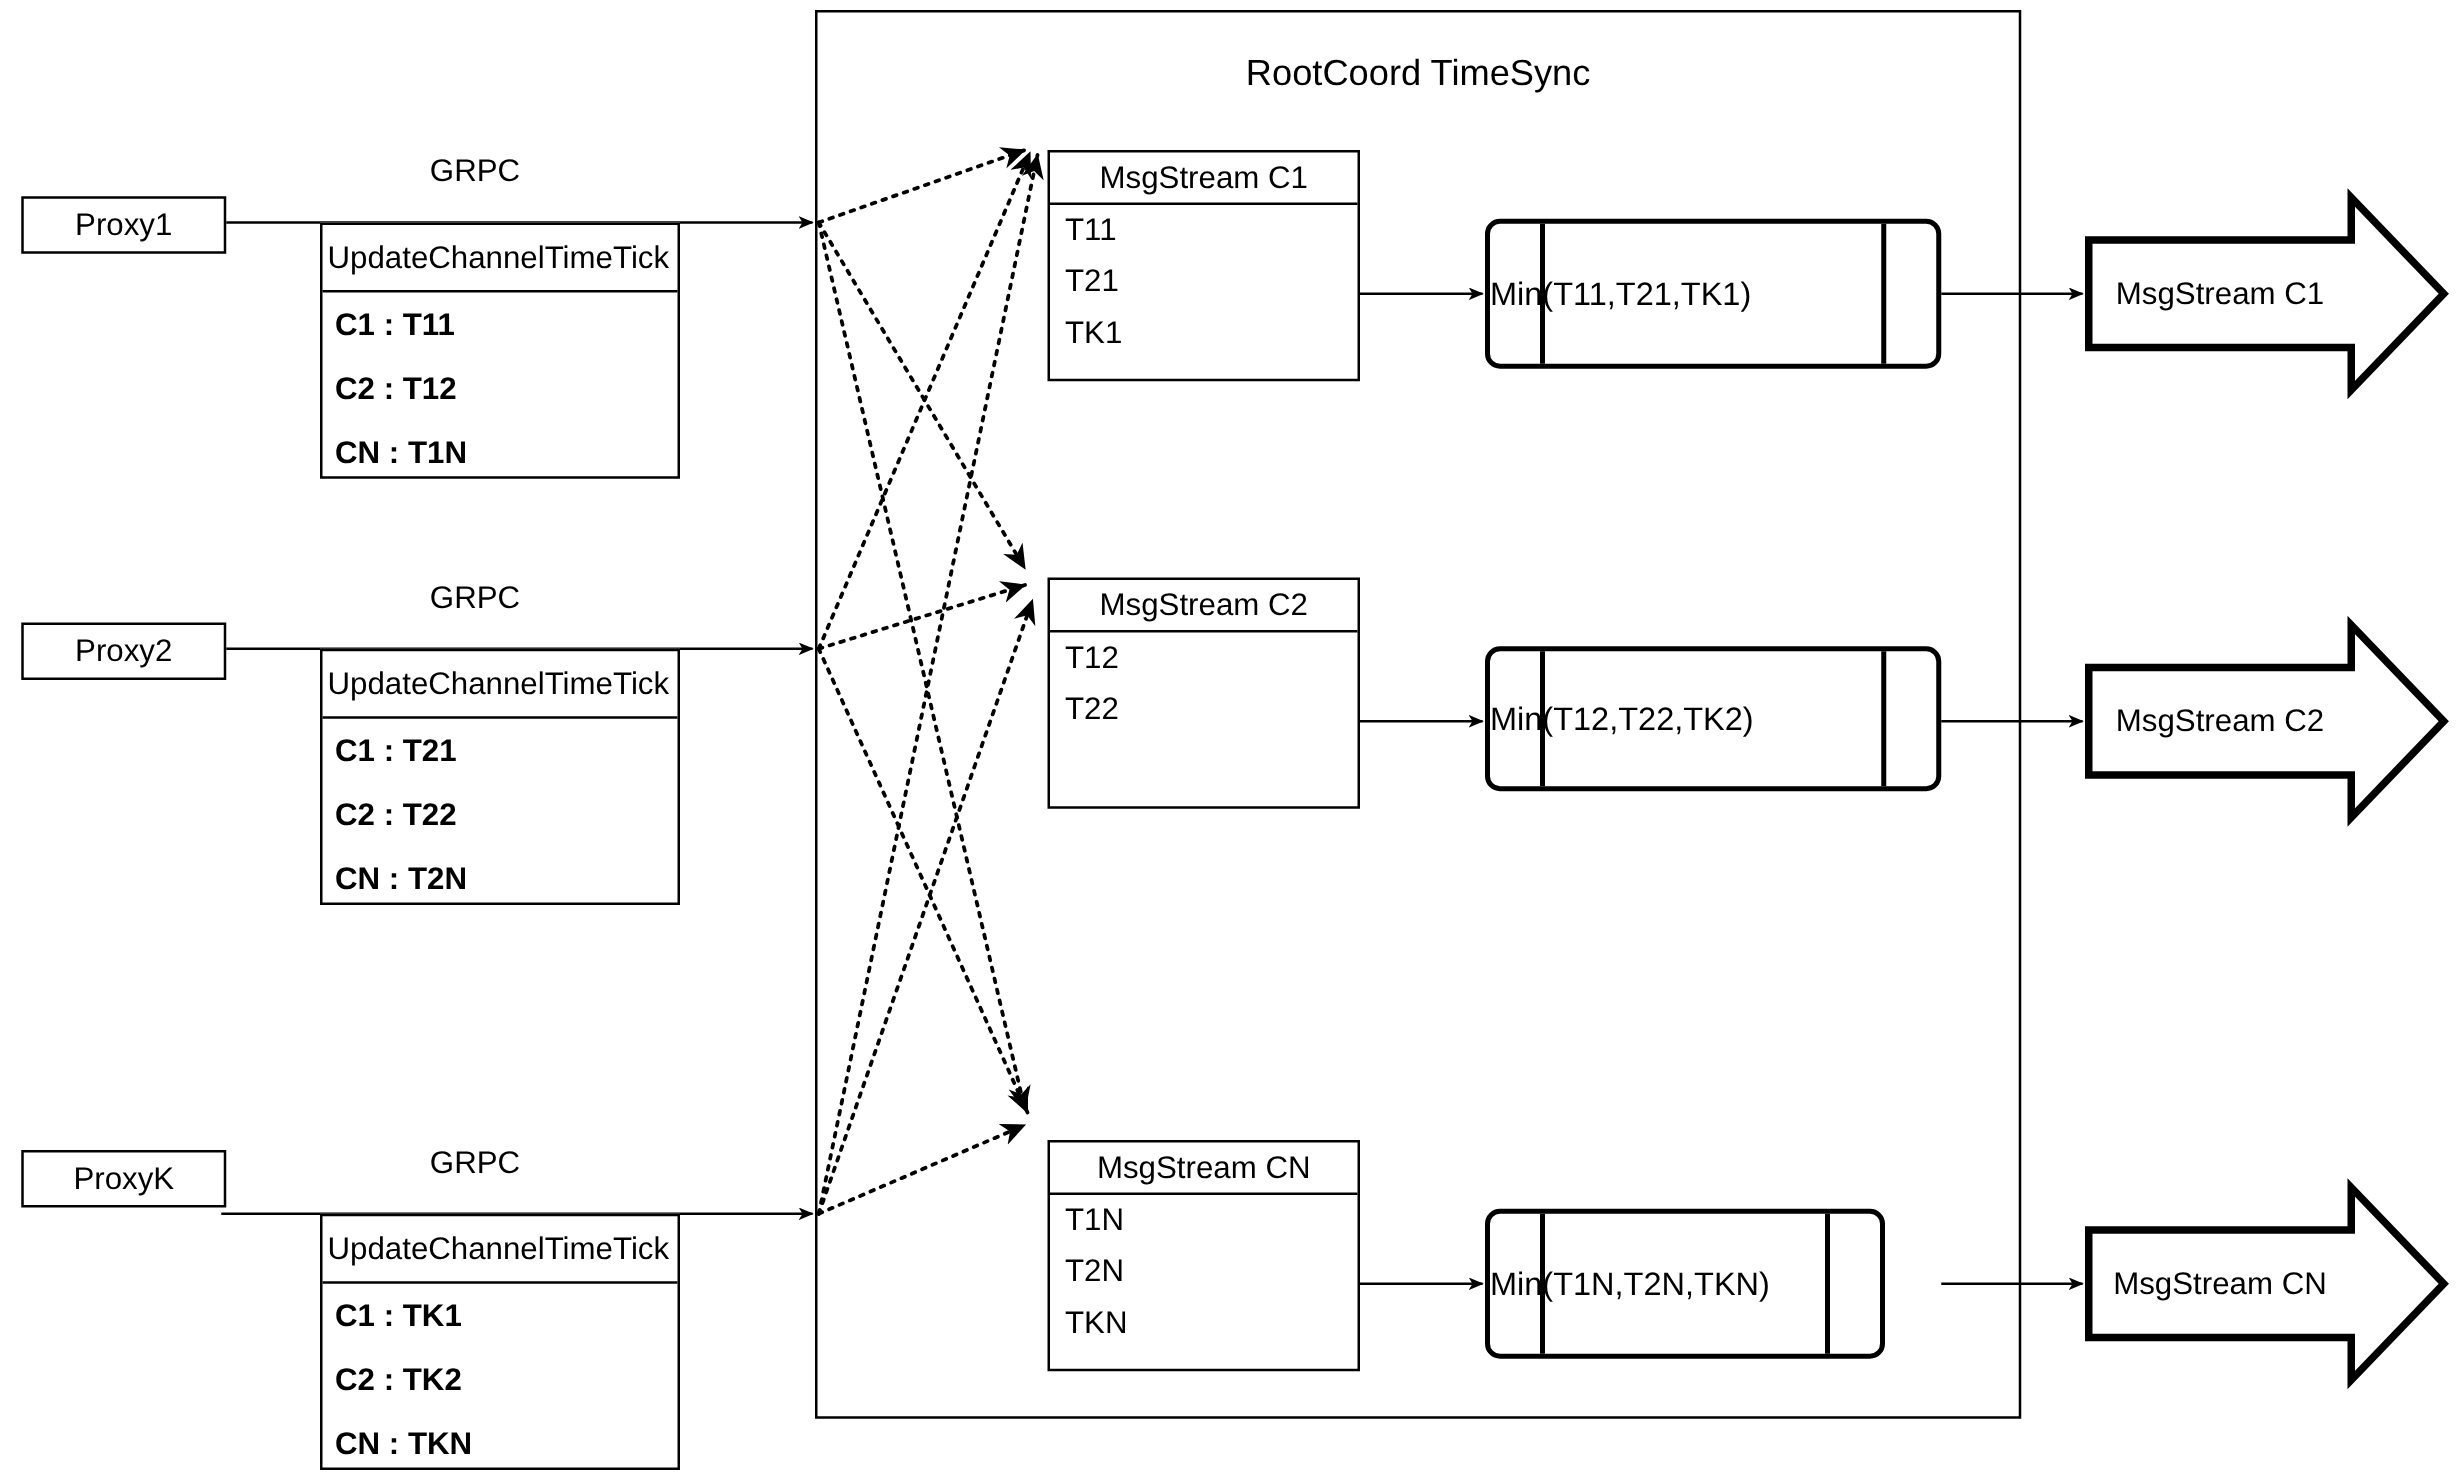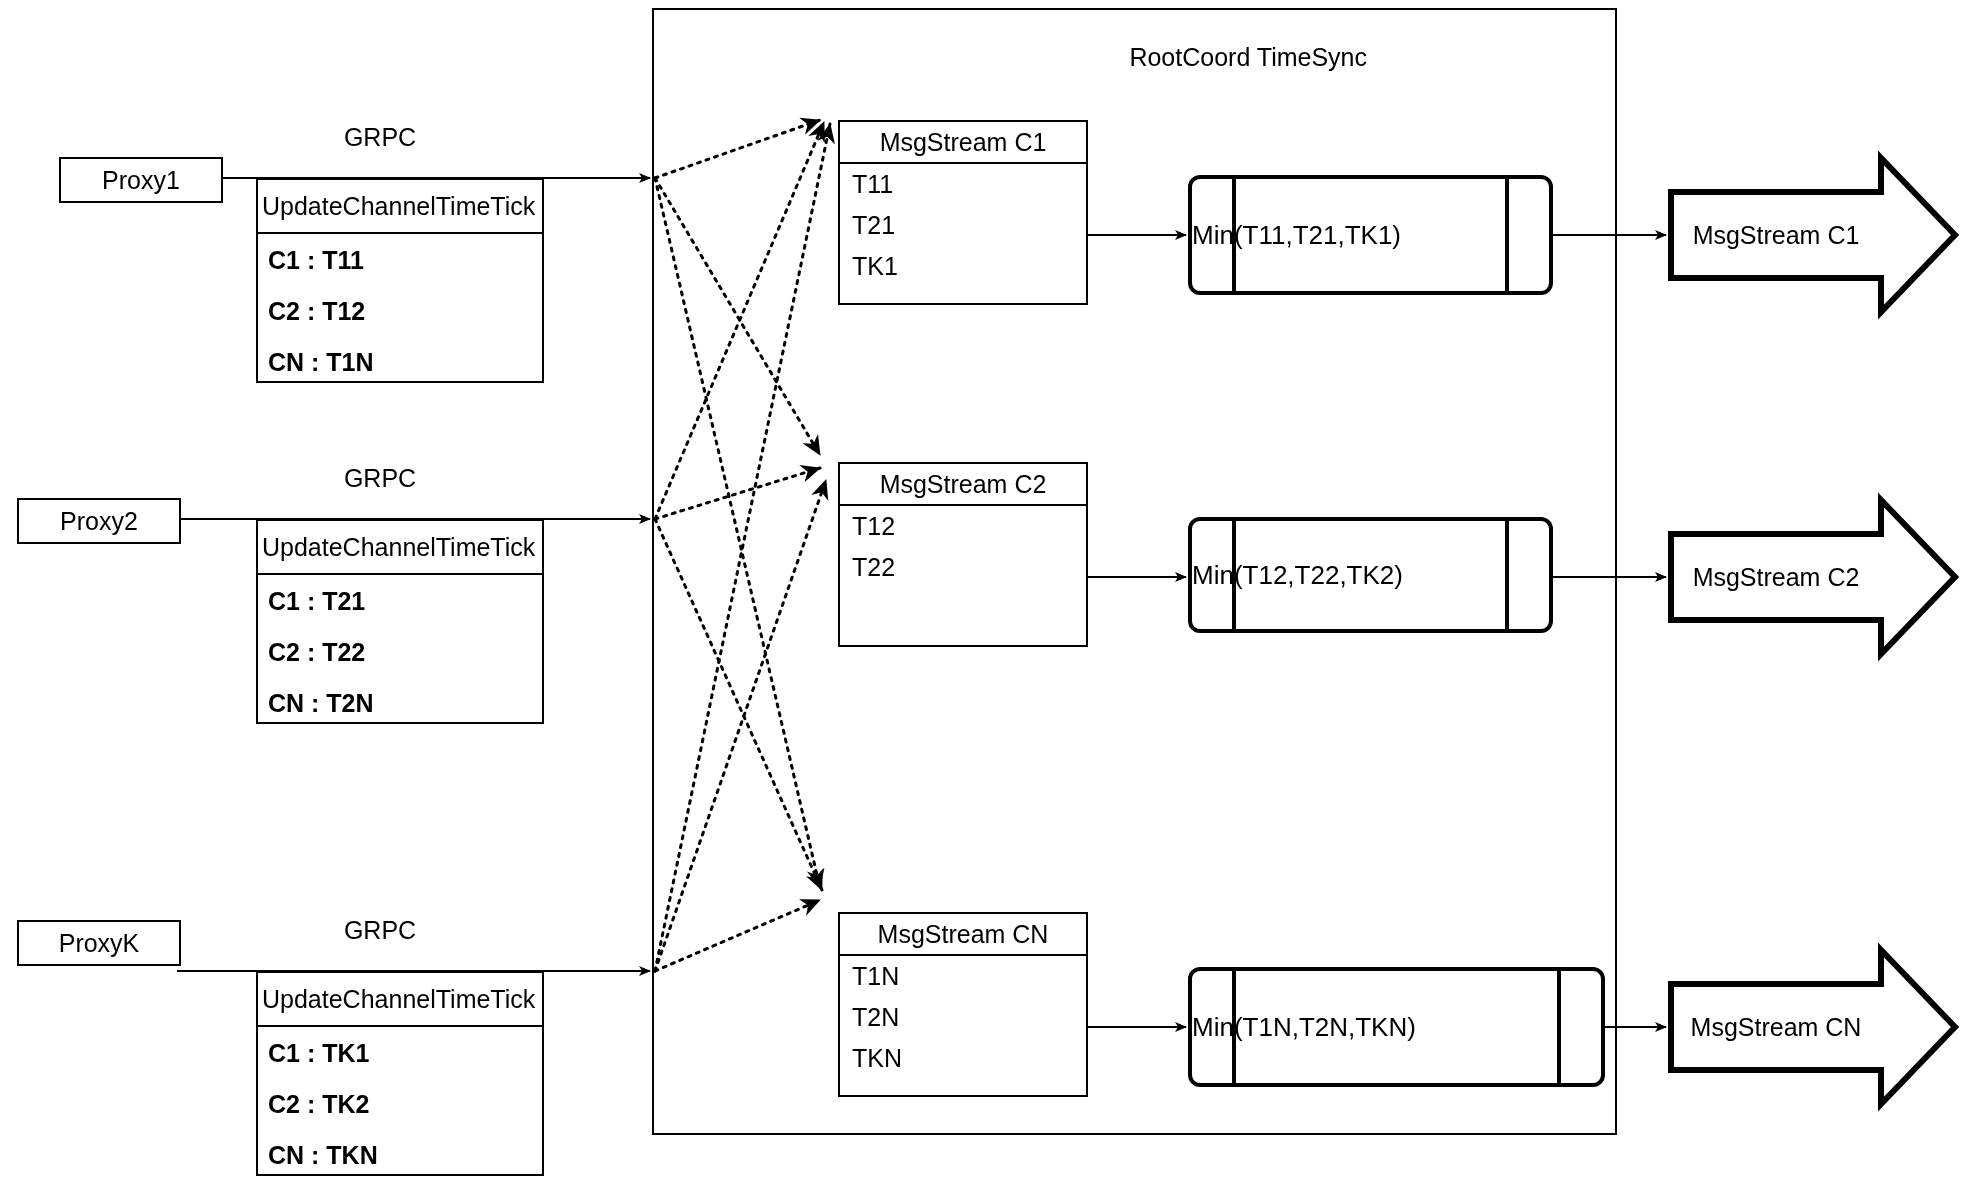--- a/index.html
+++ b/index.html
@@ -24,21 +24,21 @@
   }
   .uct-body{
     box-sizing:border-box;padding:14px 0 0 10px;
   }
   .uct-row{font-size:25px;height:51px;line-height:1;display:flex;align-items:flex-start;font-weight:bold;}
 
   .container-box{
     position:absolute;border:2px solid #000;background:transparent;box-sizing:border-box;
   }
   .container-title{
-    position:absolute;font-size:25px;white-space:nowrap;text-align:right;
+    position:absolute;font-size:29px;white-space:nowrap;text-align:center;
   }
 
   .ms-box{
     position:absolute;border:2px solid #000;background:#fff;box-sizing:border-box;
   }
   .ms-head{
     height:42px;border-bottom:2px solid #000;box-sizing:border-box;
     display:flex;align-items:center;justify-content:center;font-size:25px;
   }
   .ms-body{box-sizing:border-box;padding:8px 0 0 12px;}
@@ -107,21 +107,21 @@
     <g stroke="#000" stroke-width="2" fill="none">
       <path d="M1553,235 L1666,235" marker-end="url(#solidHead)"></path>
       <path d="M1553,577 L1666,577" marker-end="url(#solidHead)"></path>
       <path d="M1553,1027 L1666,1027" marker-end="url(#solidHead)"></path>
     </g>
   </svg>
 
   <div class="container-box" style="left:652px;top:8px;width:965px;height:1127px;"></div>
   <div class="container-title" style="left:902px;top:43px;width:465px;">RootCoord TimeSync</div>
 
-  <div class="proxy-box" style="left:17px;top:157px;width:160px;height:42px;margin-left:42px;">
+  <div class="proxy-box" style="left:17px;top:157px;width:160px;height:42px;">
     <span>Proxy1</span>
   </div>
   <div class="grpc-label" style="left:280px;top:123px;width:200px;">GRPC</div>
   <div class="uct-box" style="left:256px;top:178px;width:288px;height:205px;">
     <div class="uct-head">UpdateChannelTimeTick</div>
     <div class="uct-body">
       <div class="uct-row">C1 :  T11</div>
       <div class="uct-row">C2 :  T12</div>
       <div class="uct-row">CN : T1N</div>
     </div>
@@ -182,21 +182,21 @@
   <div class="minproc" style="left:1188px;top:175px;width:365px;height:120px;">
     <span class="bar l"></span>
     <span class="bar r"></span>
     <span class="mlabel">Min(T11,T21,TK1)</span>
   </div>
   <div class="minproc" style="left:1188px;top:517px;width:365px;height:116px;">
     <span class="bar l"></span>
     <span class="bar r"></span>
     <span class="mlabel">Min(T12,T22,TK2)</span>
   </div>
-  <div class="minproc" style="left:1188px;top:967px;width:417px;height:120px;">
+  <div class="minproc" style="left:1188px;top:967px;width:320px;height:120px;">
     <span class="bar l"></span>
     <span class="bar r"></span>
     <span class="mlabel">Min(T1N,T2N,TKN)</span>
   </div>
 
   <div class="blockarrow" style="left:1668px;top:155px;width:290px;height:160px;">
     <svg width="290" height="160" viewBox="0 0 290 160" xmlns="http://www.w3.org/2000/svg">
       <polygon points="3,37 213,37 213,3 287,80 213,157 213,123 3,123" fill="#fff" stroke="#000" stroke-width="6" stroke-linejoin="miter"></polygon>
     </svg>
     <div class="balabel">MsgStream C1</div>

